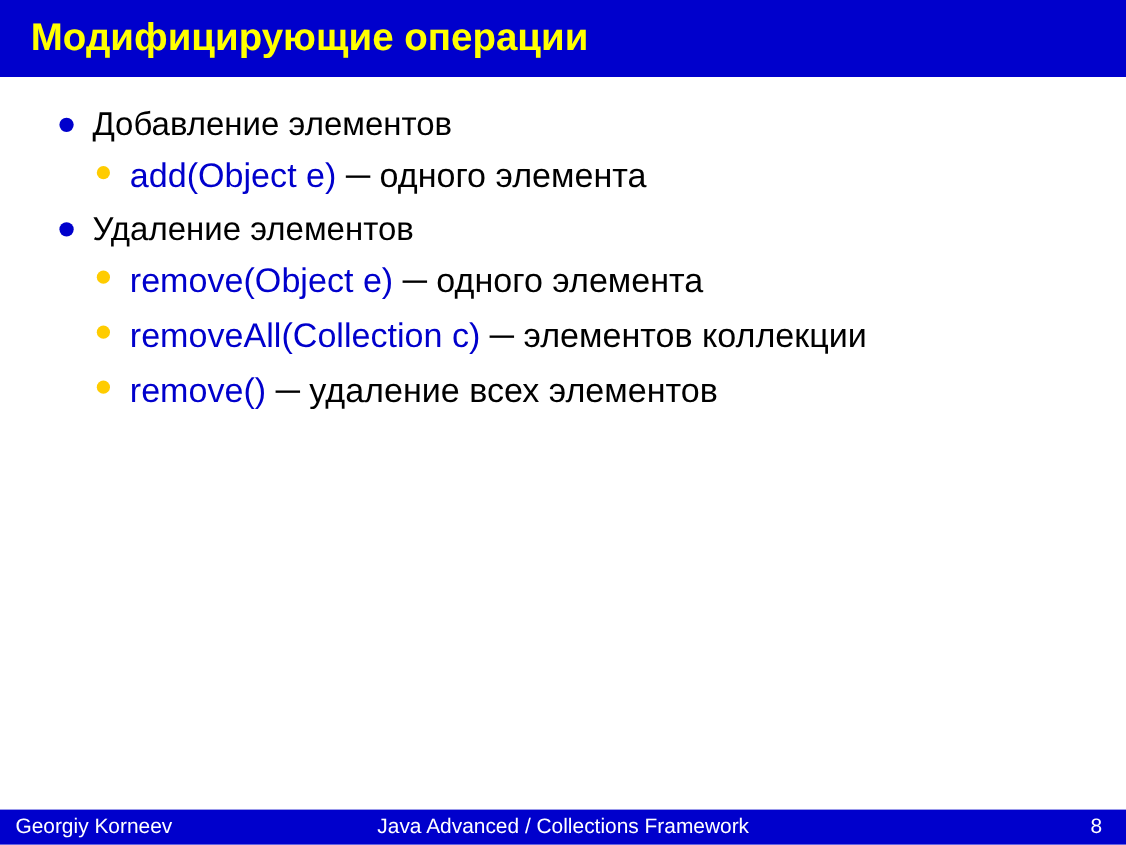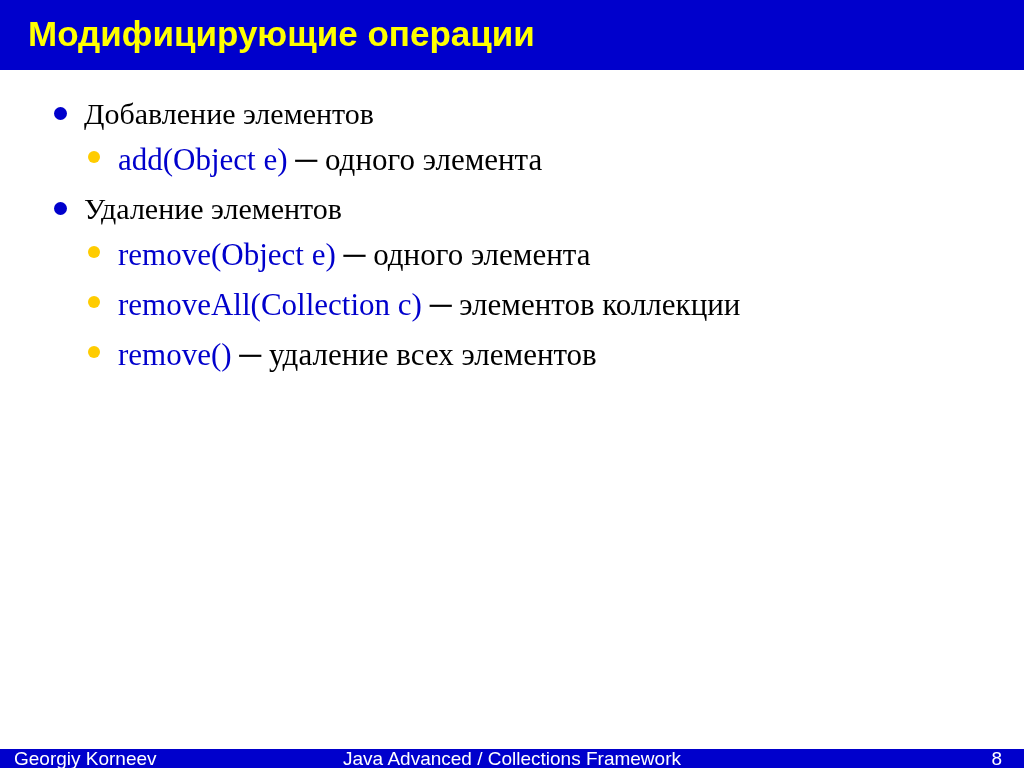--- a/index.html
+++ b/index.html
@@ -1,29 +1,29 @@
 <!DOCTYPE html>
 <html><head>
 <meta charset="utf-8">
 <style>
   * { margin: 0; padding: 0; box-sizing: border-box; }
   html, body { width: 1024px; height: 768px; font-family: Arial, Helvetica, sans-serif; background: #fff; overflow: hidden; }
   .slide { position: relative; width: 1024px; height: 768px; background: #fff; }
   .title-bar { background: #0000cc; padding: 14px 28px 16px 28px; }
   .title-text { color: #ffff00; font-size: 35px; font-weight: bold; }
   .content { padding: 24px 50px 0 50px; }
-  .l1 { list-style: none; font-family: Liberation Serif, serif; }
+  .l1 { list-style: none; }
   .l1 > li { position: relative; padding-left: 34px; font-size: 30px; color: #000; margin-bottom: 8px; line-height: 1.3; }
   .l1 > li::before { content: ""; position: absolute; left: 4px; top: 13px; width: 13px; height: 13px; background: #0000cc; border-radius: 50%; }
   .l2 { list-style: none; margin-top: 6px; }
   .l2 > li { position: relative; padding-left: 34px; font-size: 31px; color: #000; margin-bottom: 8px; line-height: 1.35; }
   .l2 > li::before { content: ""; position: absolute; left: 4px; top: 12px; width: 12px; height: 12px; background: #ffcc00; border-radius: 50%; }
   .code { color: #0000cc; }
   .dash { color: #000; }
-  .footer { position: absolute; bottom: 0; left: 0; right: 0; height: 19px; background: #0000cc; color: #fff; font-size: 19px; display: flex; align-items: center; }
+  .footer { position: absolute; bottom: 0; left: 0; right: 0; height: 32px; background: #0000cc; color: #fff; font-size: 19px; display: flex; align-items: center; }
   .footer .author { position: absolute; left: 14px; }
   .footer .course { position: absolute; left: 0; right: 0; text-align: center; }
   .footer .page { position: absolute; right: 22px; }
 </style>
 </head>
 <body>
 
 <div class="slide">
 
   <div class="title-bar">

